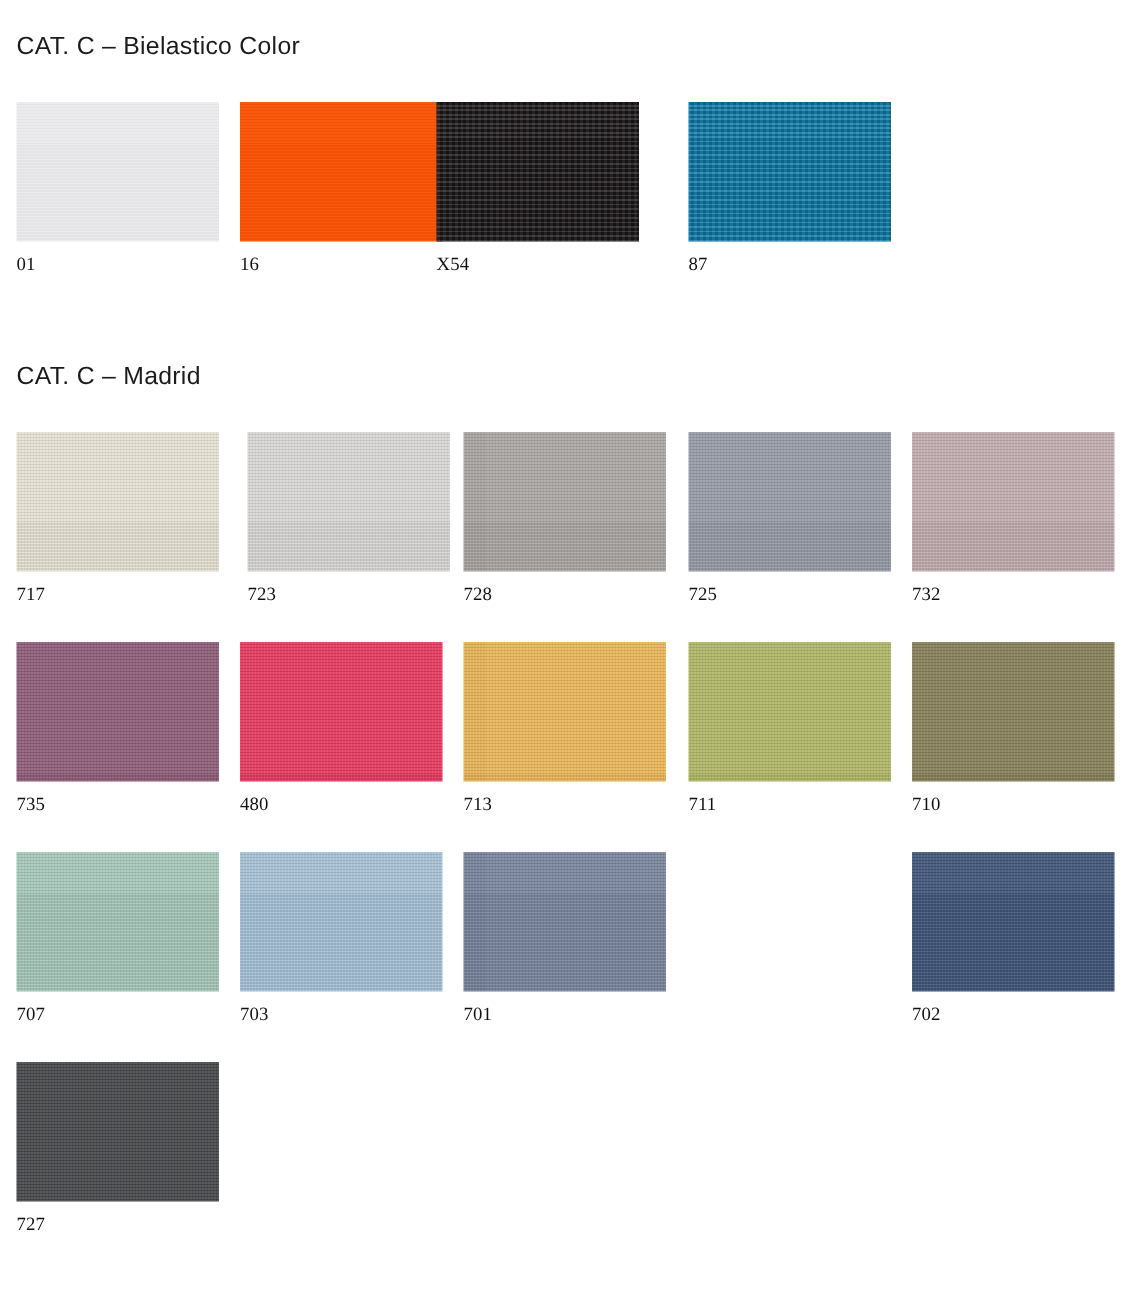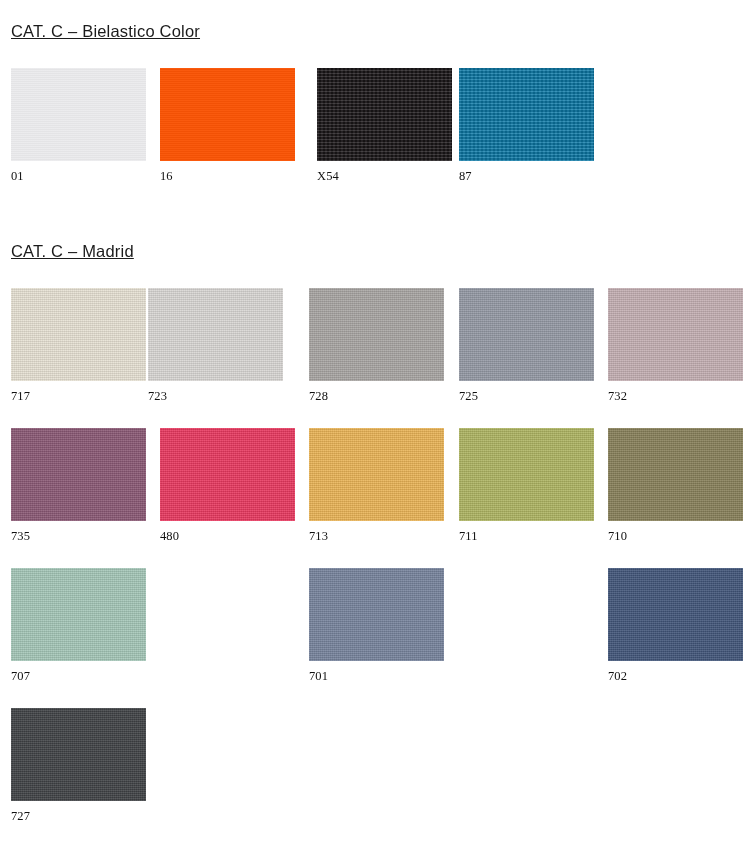--- a/index.html
+++ b/index.html
@@ -29,21 +29,20 @@
   }
   .section-title {
     position: absolute;
     left: 11px;
     top: 0;
     font-size: 16.5px;
     font-weight: 400;
     letter-spacing: 0.2px;
     color: #1b1b1b;
     white-space: nowrap;
-    text-decoration: underline;
   }
   .rows {
     position: absolute;
     left: 0;
     top: 0;
     width: 750px;
   }
   .swatch-row {
     position: absolute;
     left: 0;
@@ -130,21 +129,21 @@
                 <div class="tex tex-plain"></div>
               </div>
               <div class="swatch-label">01</div>
             </div>
             <div class="swatch-cell" style="left: 160px;">
               <div class="swatch-chip" style="background: rgb(250, 84, 5); width: 135px; height: 93px;">
                 <div class="tex tex-plain"></div>
               </div>
               <div class="swatch-label">16</div>
             </div>
-            <div class="swatch-cell" style="left: 317px;">
+            <div class="swatch-cell" style="left: 291px;">
               <div class="swatch-chip" style="background: rgb(26, 22, 24); width: 135px; height: 93px;">
                 <div class="tex tex-knit"></div>
               </div>
               <div class="swatch-label">X54</div>
             </div>
             <div class="swatch-cell" style="left: 459px;">
               <div class="swatch-chip" style="background: rgb(11, 122, 168); width: 135px; height: 93px;">
                 <div class="tex tex-knit"></div>
               </div>
               <div class="swatch-label">87</div>
@@ -155,21 +154,21 @@
       <div class="section" style="top: 242px;">
         <div class="section-title">CAT. C – Madrid</div>
         <div class="rows" style="top: 46px;">
           <div class="swatch-row" style="top: 0px; text-align: center;">
             <div class="swatch-cell" style="left: 11px;">
               <div class="swatch-chip" style="background: rgb(230, 225, 211); width: 135px; height: 93px;">
                 <div class="tex tex-weave"></div>
               </div>
               <div class="swatch-label">717</div>
             </div>
-            <div class="swatch-cell" style="left: 148px;">
+            <div class="swatch-cell" style="left: 165px;">
               <div class="swatch-chip" style="background: rgb(216, 214, 212); width: 135px; height: 93px;">
                 <div class="tex tex-weave"></div>
               </div>
               <div class="swatch-label">723</div>
             </div>
             <div class="swatch-cell" style="left: 309px;">
               <div class="swatch-chip" style="background: rgb(168, 165, 162); width: 135px; height: 93px;">
                 <div class="tex tex-weave"></div>
               </div>
               <div class="swatch-label">728</div>
@@ -218,20 +217,26 @@
               </div>
               <div class="swatch-label">710</div>
             </div>
           </div>
           <div class="swatch-row" style="top: 280px;">
             <div class="swatch-cell" style="left: 11px; border-radius: 28px;">
               <div class="swatch-chip" style="background: rgb(164, 198, 183); width: 135px; height: 93px;">
                 <div class="tex tex-weave"></div>
               </div>
               <div class="swatch-label">707</div>
+            </div>
+            <div class="swatch-cell" style="left: 160px;">
+              <div class="swatch-chip" style="background: rgb(168, 195, 216); width: 135px; height: 93px;">
+                <div class="tex tex-weave"></div>
+              </div>
+              <div class="swatch-label">703</div>
             </div>
             <div class="swatch-cell" style="left: 309px;">
               <div class="swatch-chip" style="background: rgb(118, 131, 156); width: 135px; height: 93px;">
                 <div class="tex tex-weave"></div>
               </div>
               <div class="swatch-label">701</div>
             </div>
             <div class="swatch-cell" style="left: 608px; text-align: center;">
               <div class="swatch-chip" style="background: rgb(65, 85, 121); width: 135px; height: 93px;">
                 <div class="tex tex-weave"></div>

